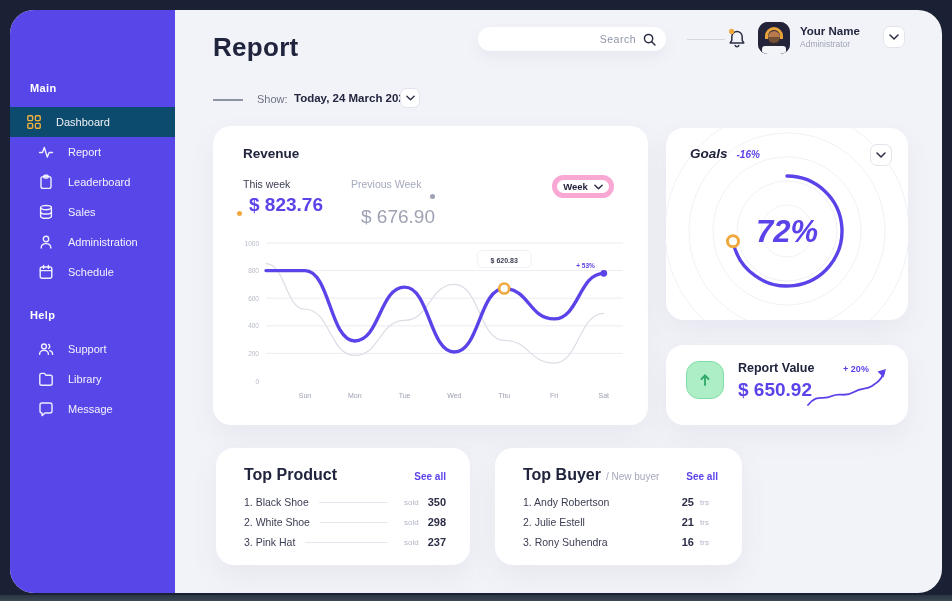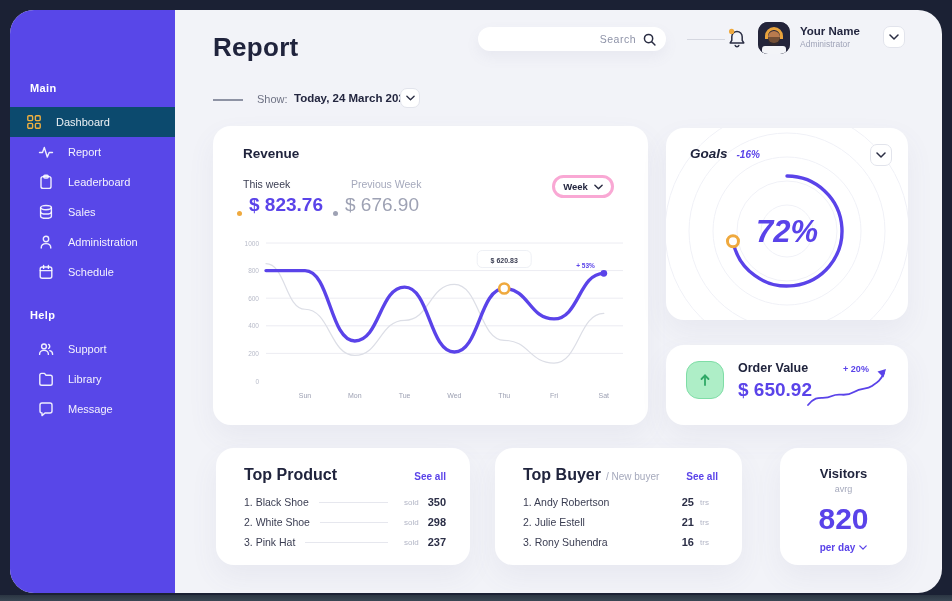--- a/index.html
+++ b/index.html
@@ -53,26 +53,26 @@
   .show-chev { position:absolute; left:225px; top:78px; width:20px; height:20px; border-radius:7px; }
   .card { position:absolute; background:#fff; border-radius:18px;
     box-shadow:0 12px 28px rgba(100,100,140,.07); }
   
   .revenue-card { left:38px; top:116px; width:435px; height:299px; }
   .rev-title { position:absolute; left:30px; top:20px; font-size:13.5px; font-weight:bold; color:#20243d; }
   .rev-col-label { font-size:10.5px; }
   .rev-this-label { position:absolute; left:30px; top:52px; color:#3a3d52; }
   .rev-prev-label { position:absolute; left:138px; top:52px; color:#a5a9bc; }
   .rev-val-row { position:absolute; top:68px; display:flex; align-items:flex-end; gap:7px; }
-  .rev-this-row { left:24px; } .rev-prev-row { left:120px; }
+  .rev-this-row { left:24px; } .rev-prev-row { left:148px;flex-direction:column; }
   .dot { width:5px; height:5px; border-radius:50%; }
   .dot-orange { background:#efa93e; } .dot-gray { background:#9ea2b4; }
   .rev-this-val { font-size:19px; font-weight:bold; color:#5a43e9; }
   .rev-prev-val { font-size:19px; color:#9ea2b4; }
-  .week-pill { position:absolute; left:339px; top:49px; width:62px; height:23px; border:3px solid #f9a8d4;
+  .week-pill { position:absolute; left:339px; top:49px; width:62px; height:23px; border:5px solid #f9a8d4;
     border-radius:12px; display:flex; align-items:center; justify-content:center; gap:6px;
     font-size:9.5px; font-weight:bold; color:#23263f; cursor:pointer; background:#fff; }
   #revenue-chart { position:absolute; left:8px; top:102px; }
   
   .goals-card { left:491px; top:118px; width:242px; height:192px; overflow:hidden;font-style:italic; }
   .goals-head { position:absolute; left:24px; top:18px; display:flex; align-items:baseline; gap:9px; z-index:2; }
   .goals-title { font-size:13.5px; font-weight:bold; color:#20243d; }
   .goals-delta { font-size:10px; font-weight:bold; color:#5a43e9; }
   .goals-chev { position:absolute; right:16px; top:16px; z-index:2; }
   #goals-svg { position:absolute; inset:0; }
@@ -337,21 +337,21 @@
       <div class="goals-pct">72%</div>
     </section>
 
     <section class="card order-card">
       <div class="order-icon">
         <svg width="16" height="16" viewBox="0 0 16 16" fill="none" stroke="#2fa866" stroke-width="1.8" stroke-linecap="round" stroke-linejoin="round">
             <line x1="8" y1="13" x2="8" y2="3.5"></line>
             <polyline points="4.5,7 8,3.5 11.5,7"></polyline>
           </svg>
       </div>
-      <div class="order-title">Order Value</div>
+      <div class="order-title">Report Value</div>
       <div class="order-value">$ 650.92</div>
       <svg id="order-spark" width="92" height="60" viewBox="0 0 92 60">
         <text x="54" y="17" text-anchor="middle" font-size="9" font-weight="bold" fill="#5a43e9">+ 20%</text>
         <path d="M6,50 C16,38 20,46 30,41 C38,37 42,43 52,37 C60,32 64,35 70,31 C76,27 78,26 82,18" fill="none" stroke="#5a43e9" stroke-width="1.8" stroke-linecap="round"></path>
         <polygon points="84,14 75.5,16.5 81.5,22.5" fill="#5a43e9"></polygon>
       </svg>
     </section>
 
     <section class="card product-card">
       <div class="mini-head">
@@ -401,26 +401,15 @@
         </div>
         <div class="mini-row">
           <span>3. Rony Suhendra</span>
           <span class="row-spacer"></span>
           <span class="row-val">16</span>
           <span class="row-unit">trs</span>
         </div>
       </div>
     </section>
 
-    <section class="card visitors-card">
-      <div class="vis-title">Visitors</div>
-      <div class="vis-sub">avrg</div>
-      <div class="vis-value">820</div>
-      <div class="vis-unit">
-        <span>per day</span>
-        <svg width="8" height="5" viewBox="0 0 10 6" fill="none" stroke="#5a43e9" stroke-width="1.6" stroke-linecap="round" stroke-linejoin="round">
-            <polyline points="1,1 5,5 9,1"></polyline>
-          </svg>
-      </div>
-    </section>
 
   </div>
 </div>
 
 </body></html>

